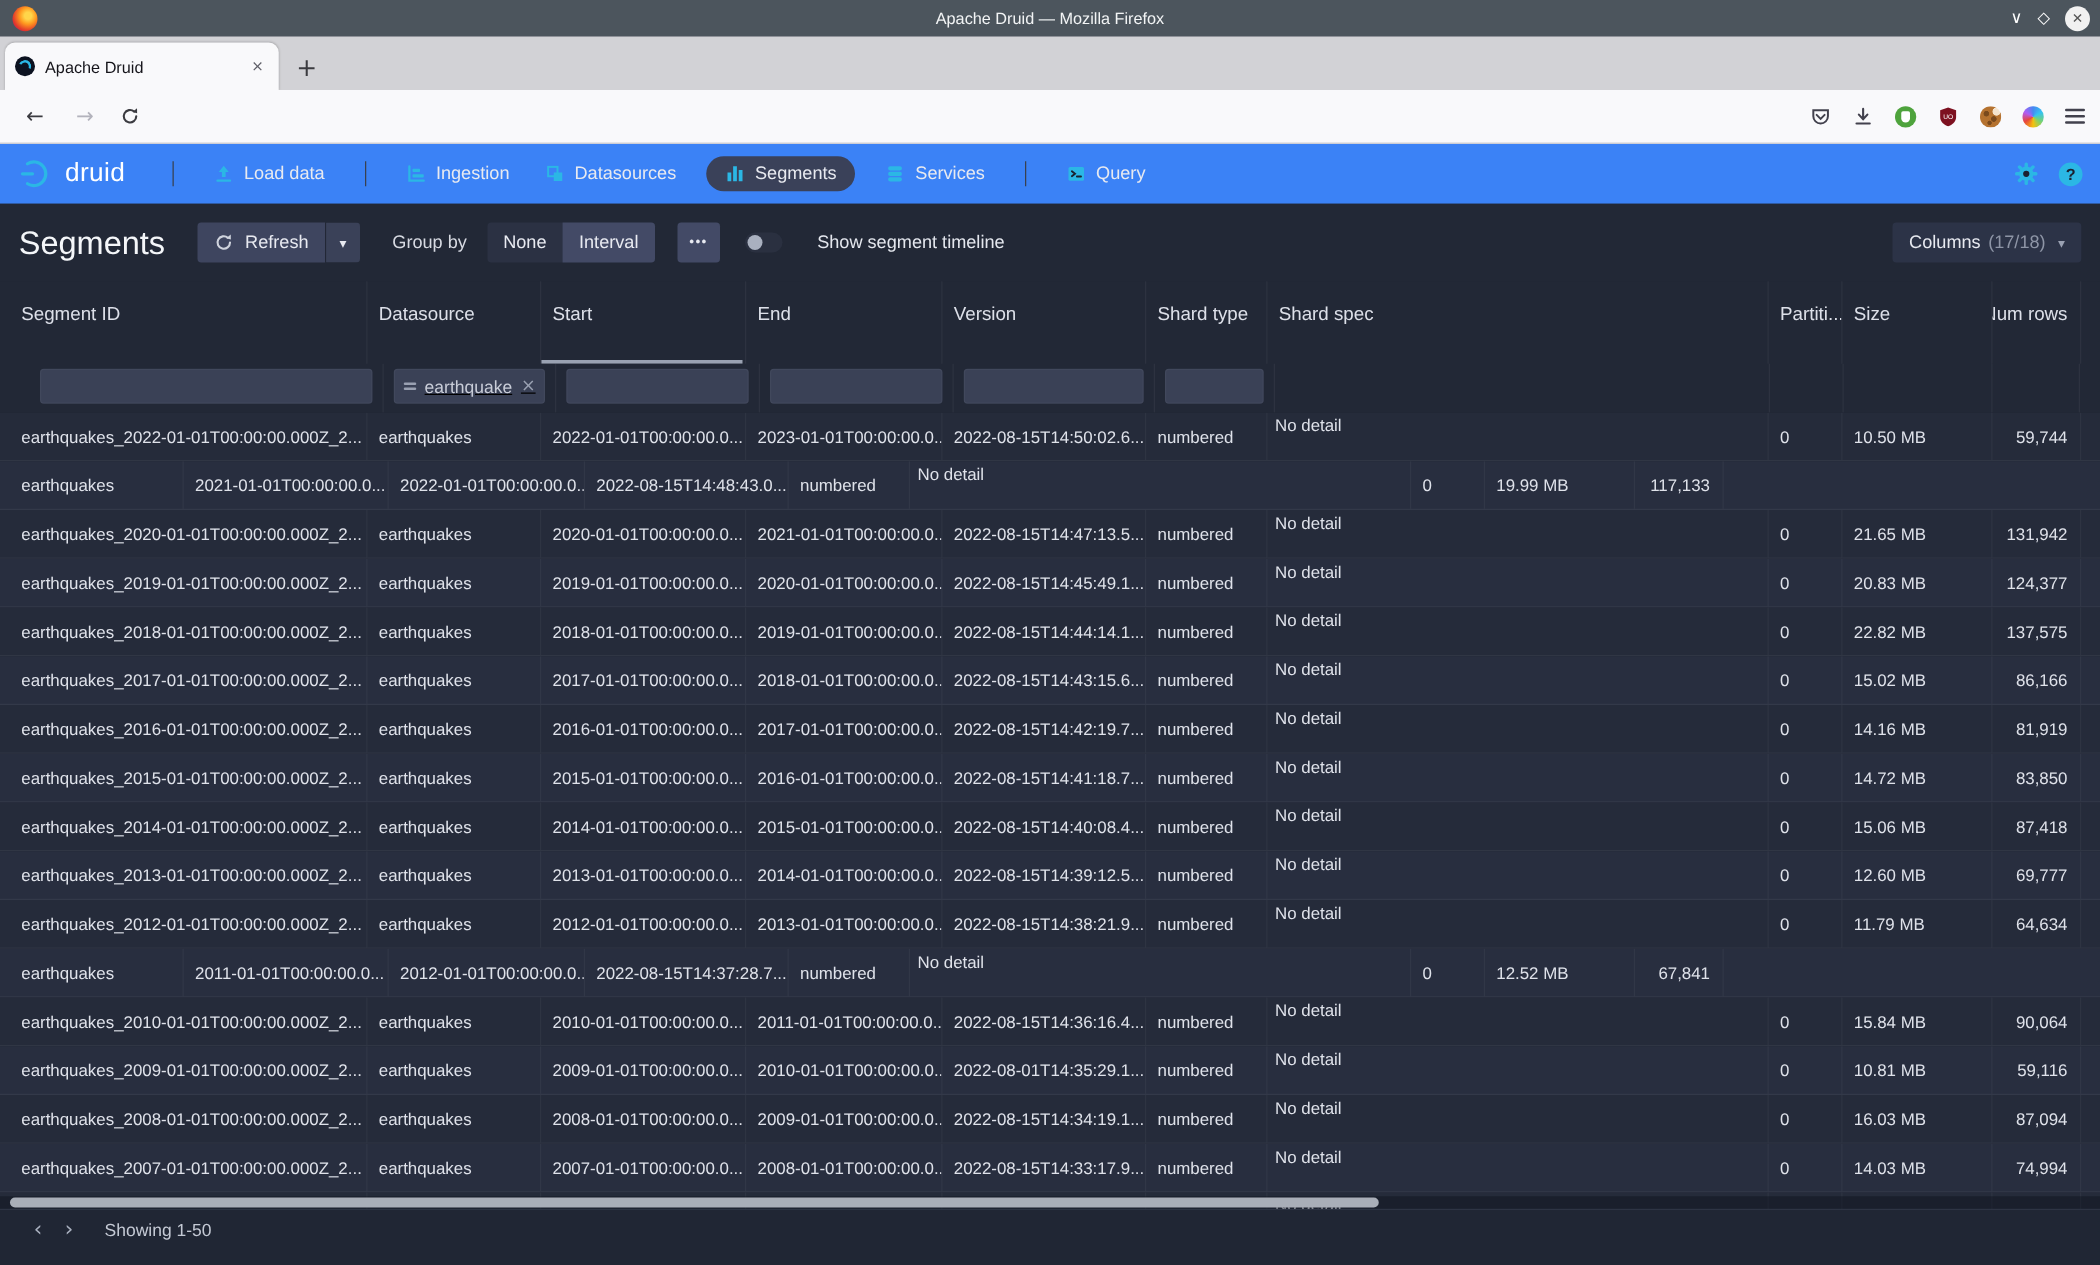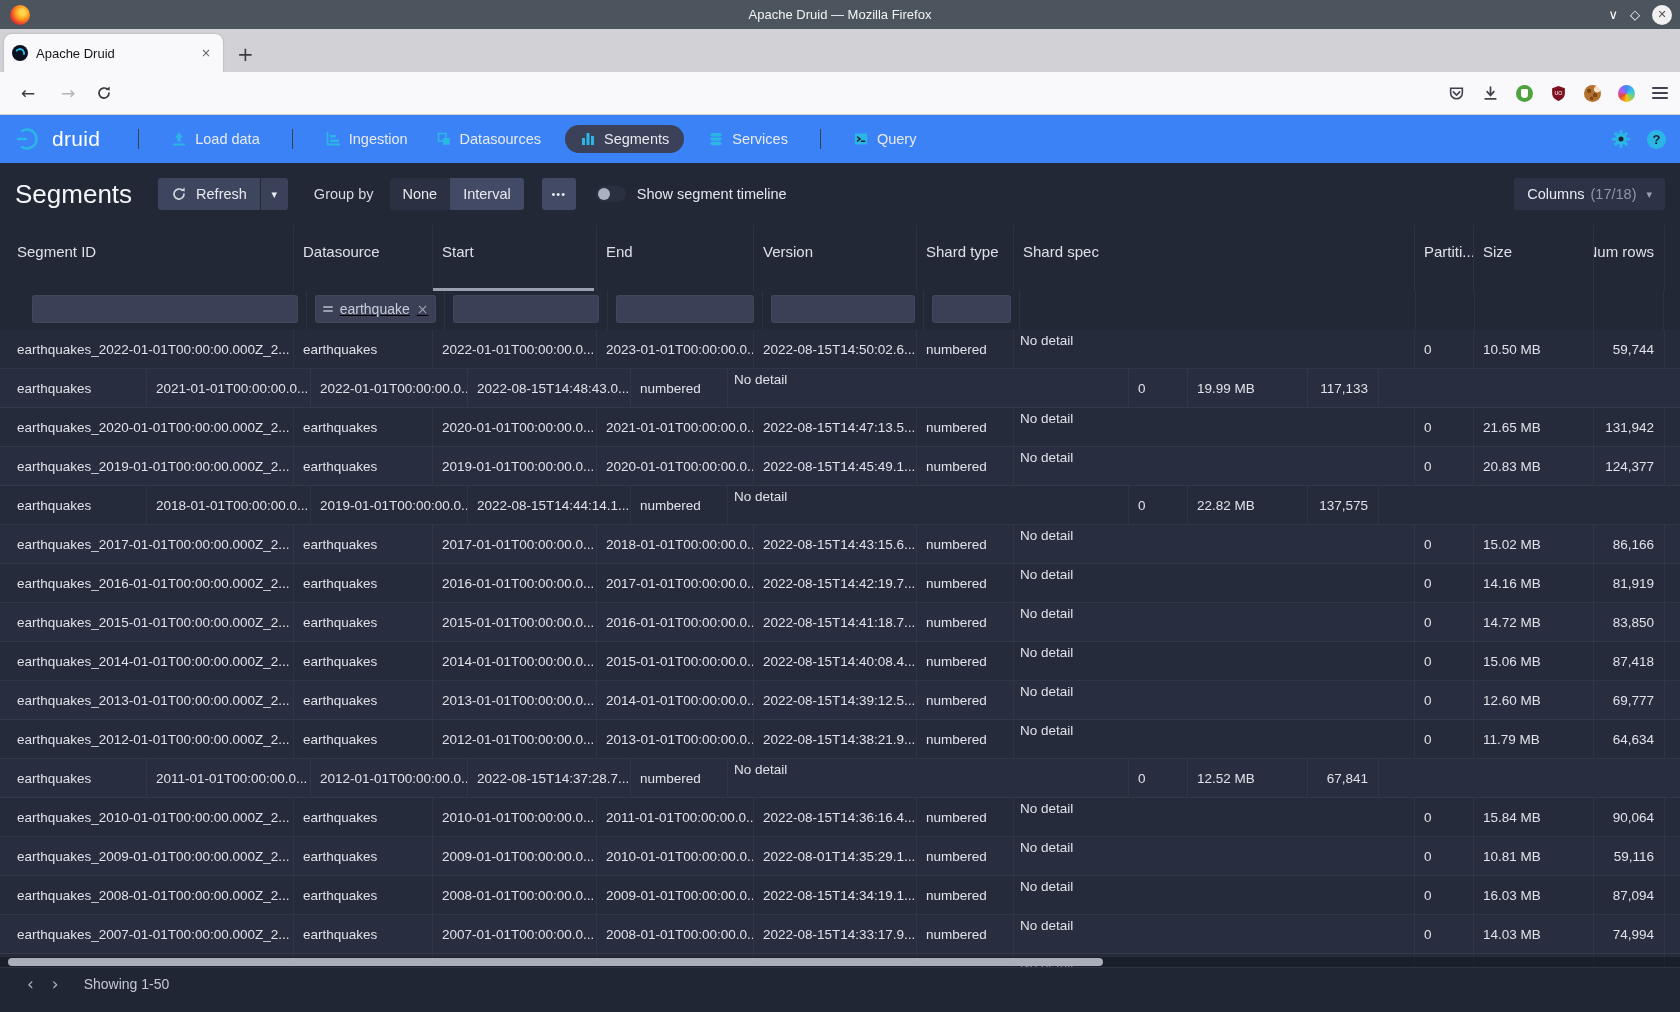--- a/index.html
+++ b/index.html
@@ -72,21 +72,21 @@
   .groupby-label { color:#d7dae2; font-size:14.5px; margin:0 16px 0 26px; }
   .seg-group { display:flex; }
   .seg-group .btn { border-radius:0; }
   .seg-group .btn:first-child { border-radius:3px 0 0 3px; }
   .seg-group .btn:last-child { border-radius:0 3px 3px 0; }
   .btn.active-dark { background:#2b3143; }
   .btn.light { background:#434a66; }
   .more-btn { margin-left:18px; width:34px; justify-content:center; letter-spacing:1px; font-size:11px; }
   .toggle { width:30px; height:16px; border-radius:9px; background:#2a3040; margin-left:20px; position:relative; }
   .toggle-knob { width:12px; height:12px; border-radius:50%; background:#a9b0bf; position:absolute; left:2px; top:2px; }
-  .toggle-label { color:#e4e7ee; font-size:14.5px; margin-left:11px; }
+  .toggle-label { color:#e4e7ee; font-size:14.5px; margin-left:28px; }
   .columns-btn { margin-left:auto; margin-right:0; background:#2c3347; gap:6px; }
   .columns-btn .count { color:#8e95a6; }
   .columns-btn .caret { color:#9aa1b2; font-size:11px; margin-left:4px; }
 
   
   .thead { background:#222836; }
   .th-row { height:66px; display:flex; padding-left:8px; }
   .th { display:flex; align-items:flex-start; padding:18px 4px 0 9px; color:#dde0e9; font-size:15px;
     border-right:1px solid rgba(255,255,255,0.05); position:relative; overflow:hidden; white-space:nowrap; }
   .th.sorted::after { content:""; position:absolute; left:0; right:2px; bottom:0; height:3px; background:#9aa2b2; }
@@ -383,20 +383,21 @@
           <div class="td" style="width: 157px;">2020-01-01T00:00:00.0...</div>
           <div class="td" style="width: 163px;">2022-08-15T14:45:49.1...</div>
           <div class="td" style="width: 97px;">numbered</div>
           <div class="td c-top" style="width: 401px;">No detail</div>
           <div class="td" style="width: 59px;">0</div>
           <div class="td" style="width: 120px;">20.83 MB</div>
           <div class="td c-right" style="width: 71px;">124,377</div>
           <div class="td filler"></div>
         </div>
         <div class="trow">
+          <div class="td" style="width: 286px;">earthquakes_2018-01-01T00:00:00.000Z_2...</div>
           <div class="td" style="width: 139px;">earthquakes</div>
           <div class="td" style="width: 164px;">2018-01-01T00:00:00.0...</div>
           <div class="td" style="width: 157px;">2019-01-01T00:00:00.0...</div>
           <div class="td" style="width: 163px;">2022-08-15T14:44:14.1...</div>
           <div class="td" style="width: 97px;">numbered</div>
           <div class="td c-top" style="width: 401px;">No detail</div>
           <div class="td" style="width: 59px;">0</div>
           <div class="td" style="width: 120px;">22.82 MB</div>
           <div class="td c-right" style="width: 71px;">137,575</div>
           <div class="td filler"></div>

